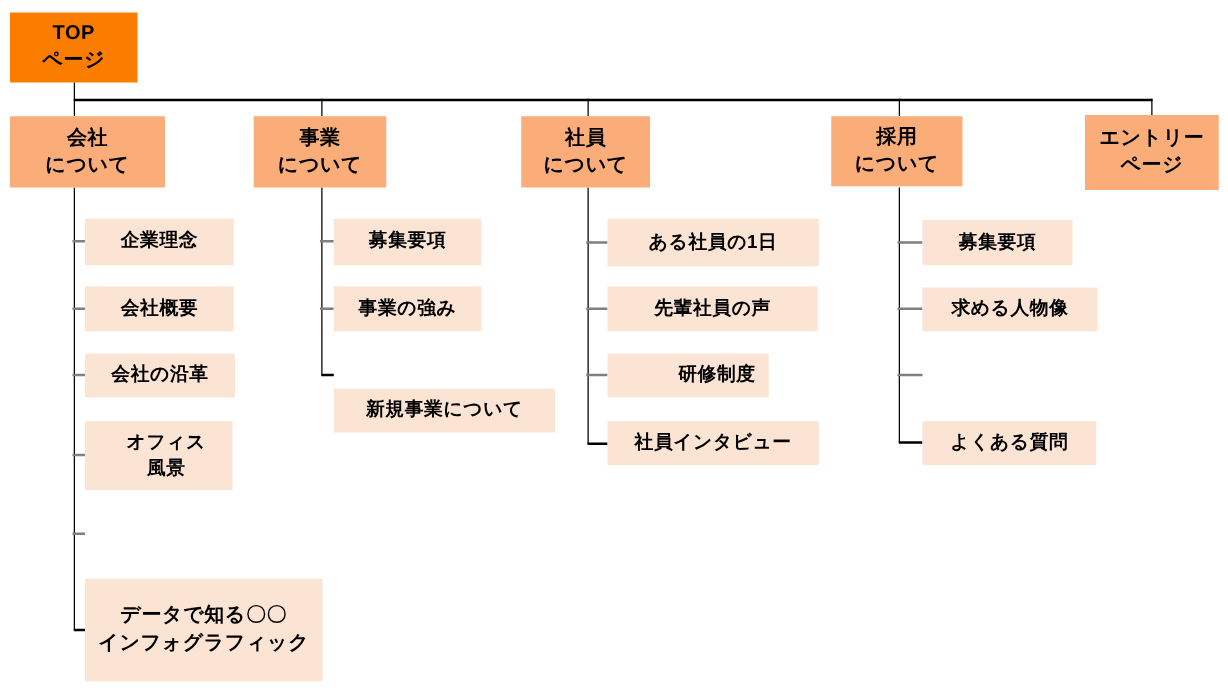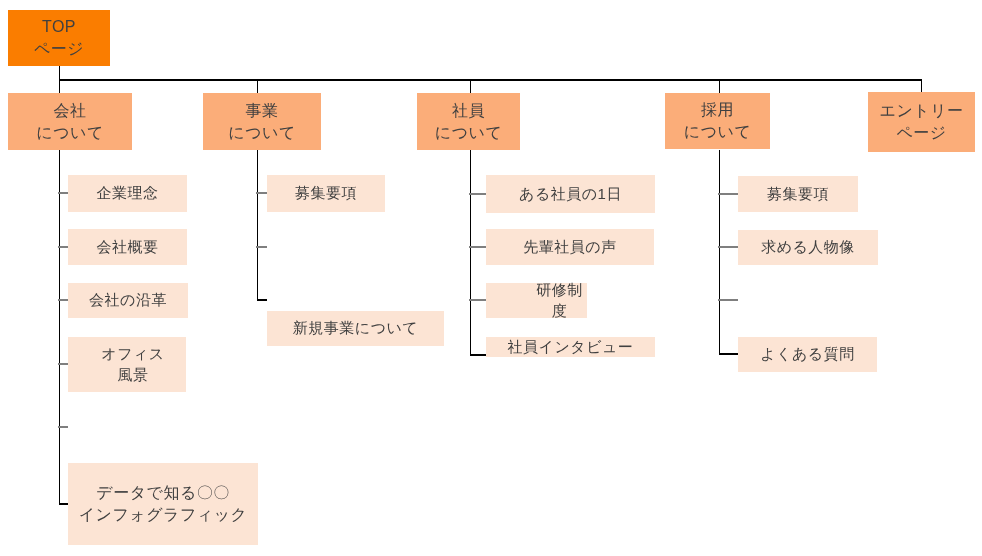--- a/index.html
+++ b/index.html
@@ -7,21 +7,21 @@
     position:relative;
     width:982px;height:556px;
     background:#ffffff;
     font-family:"Liberation Sans","DejaVu Sans",sans-serif;
     overflow:hidden;
   }
   .box{
     position:absolute;
     display:flex;align-items:center;justify-content:center;
     text-align:center;
-    font-weight:400;color:#404040;
+    font-weight:700;color:#000000;
     white-space:pre-line;
     letter-spacing:0.5px;
     line-height:1.35;
     box-sizing:border-box;
   }
   .root-box{background:var(--root-box);font-size:16px;}
   .section-box{background:var(--section-box);font-size:16px;}
   .item-box{background:var(--item-box);font-size:15px;}
   .item-box.big{font-size:16px;}
   .line{position:absolute;background:var(--connector);}
@@ -63,42 +63,43 @@
   <div class="tick" style="left:718px;top:193px;width:20px;height:2px;"></div>
   <div class="tick" style="left:718px;top:246px;width:20px;height:2px;"></div>
   <div class="tick" style="left:718px;top:299px;width:20px;height:2px;"></div>
   <div class="line" style="left:718.5px;top:353px;width:19.5px;height:2px;"></div>
 
   <div class="box root-box" style="left:8px;top:10px;width:102px;height:56px;">TOP
 ページ</div>
 
   <div class="box section-box" style="left:8px;top:93px;width:124px;height:57px;">会社
 について</div>
-  <div class="box section-box" style="left:203px;top:93px;width:118px;height:57px;">事業
+  <div class="box section-box" style="left:203px;top:93px;width:106px;height:57px;">事業
 について</div>
   <div class="box section-box" style="left:417px;top:93px;width:103px;height:57px;">社員
 について</div>
   <div class="box section-box" style="left:665px;top:93px;width:105px;height:56px;">採用
 について</div>
   <div class="box section-box" style="left:868px;top:92px;width:107px;height:60px;">エントリー
 ページ</div>
 
   <div class="box item-box" style="left:68px;top:175px;width:119px;height:37px;">企業理念</div>
   <div class="box item-box" style="left:68px;top:229px;width:119px;height:36px;">会社概要</div>
   <div class="box item-box" style="left:68px;top:283px;width:120px;height:35px;">会社の沿革</div>
   <div class="box item-box" style="left:68px;top:337px;width:118px;height:55px;padding-left:12px;">オフィス
 風景</div>
   <div class="box item-box big" style="left:68px;top:463px;width:190px;height:82px;">データで知る〇〇
 インフォグラフィック</div>
 
   <div class="box item-box" style="left:267px;top:175px;width:118px;height:37px;">募集要項</div>
+  <div class="box item-box" style="left:267px;top:229px;width:118px;height:36px;">事業の強み</div>
   <div class="box item-box" style="left:267px;top:283px;width:177px;height:35px;margin-top:28px;">新規事業について</div>
 
   <div class="box item-box" style="left:486px;top:175px;width:169px;height:38px;">ある社員の1日</div>
   <div class="box item-box" style="left:486px;top:229px;width:168px;height:36px;">先輩社員の声</div>
-  <div class="box item-box" style="left:486px;top:283px;width:101px;height:35px;padding-left:46px;">研修制度</div>
-  <div class="box item-box" style="left:486px;top:337px;width:169px;height:20px;">社員インタビュー</div>
+  <div class="box item-box" style="left:486px;top:283px;width:129px;height:35px;padding-left:46px;">研修制度</div>
+  <div class="box item-box" style="left:486px;top:337px;width:169px;height:35px;">社員インタビュー</div>
 
   <div class="box item-box" style="left:738px;top:176px;width:120px;height:36px;">募集要項</div>
   <div class="box item-box" style="left:738px;top:230px;width:140px;height:35px;">求める人物像</div>
   <div class="box item-box" style="left:738px;top:337px;width:139px;height:35px;">よくある質問</div>
 
 </div>
 
 </body></html>

